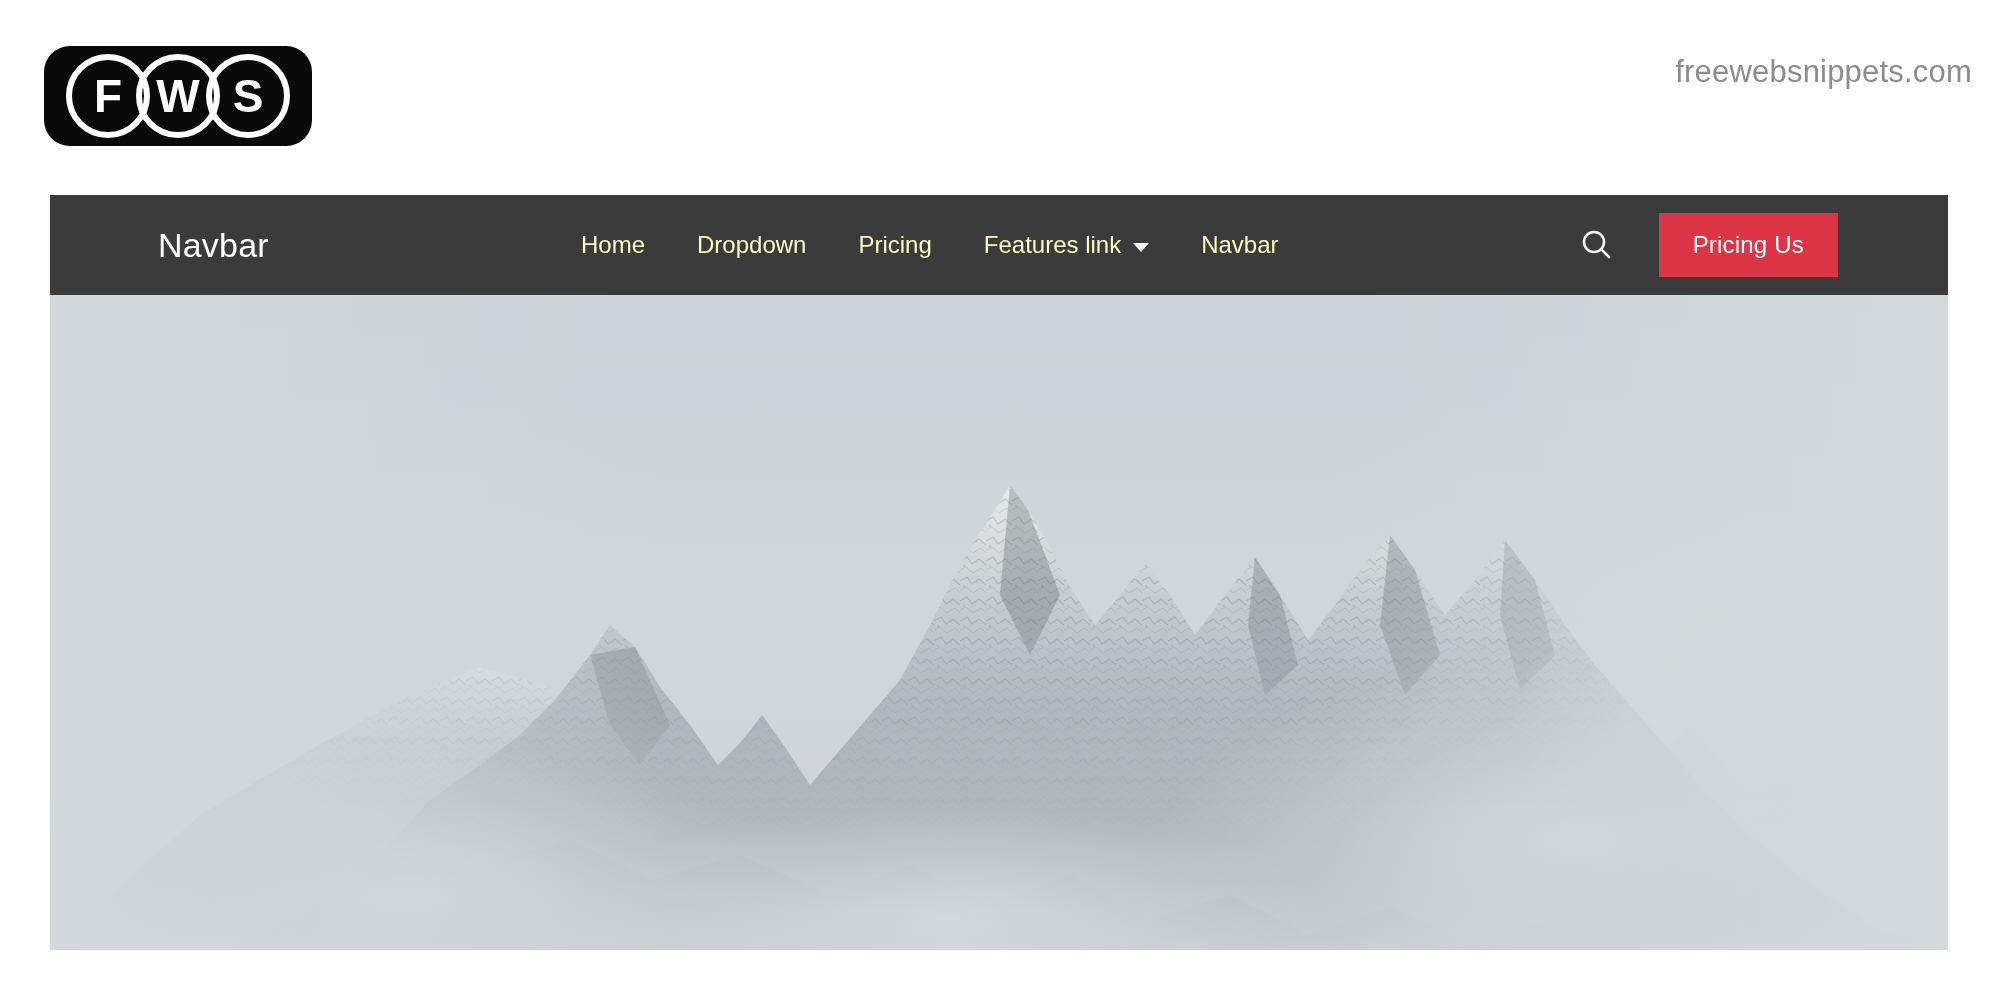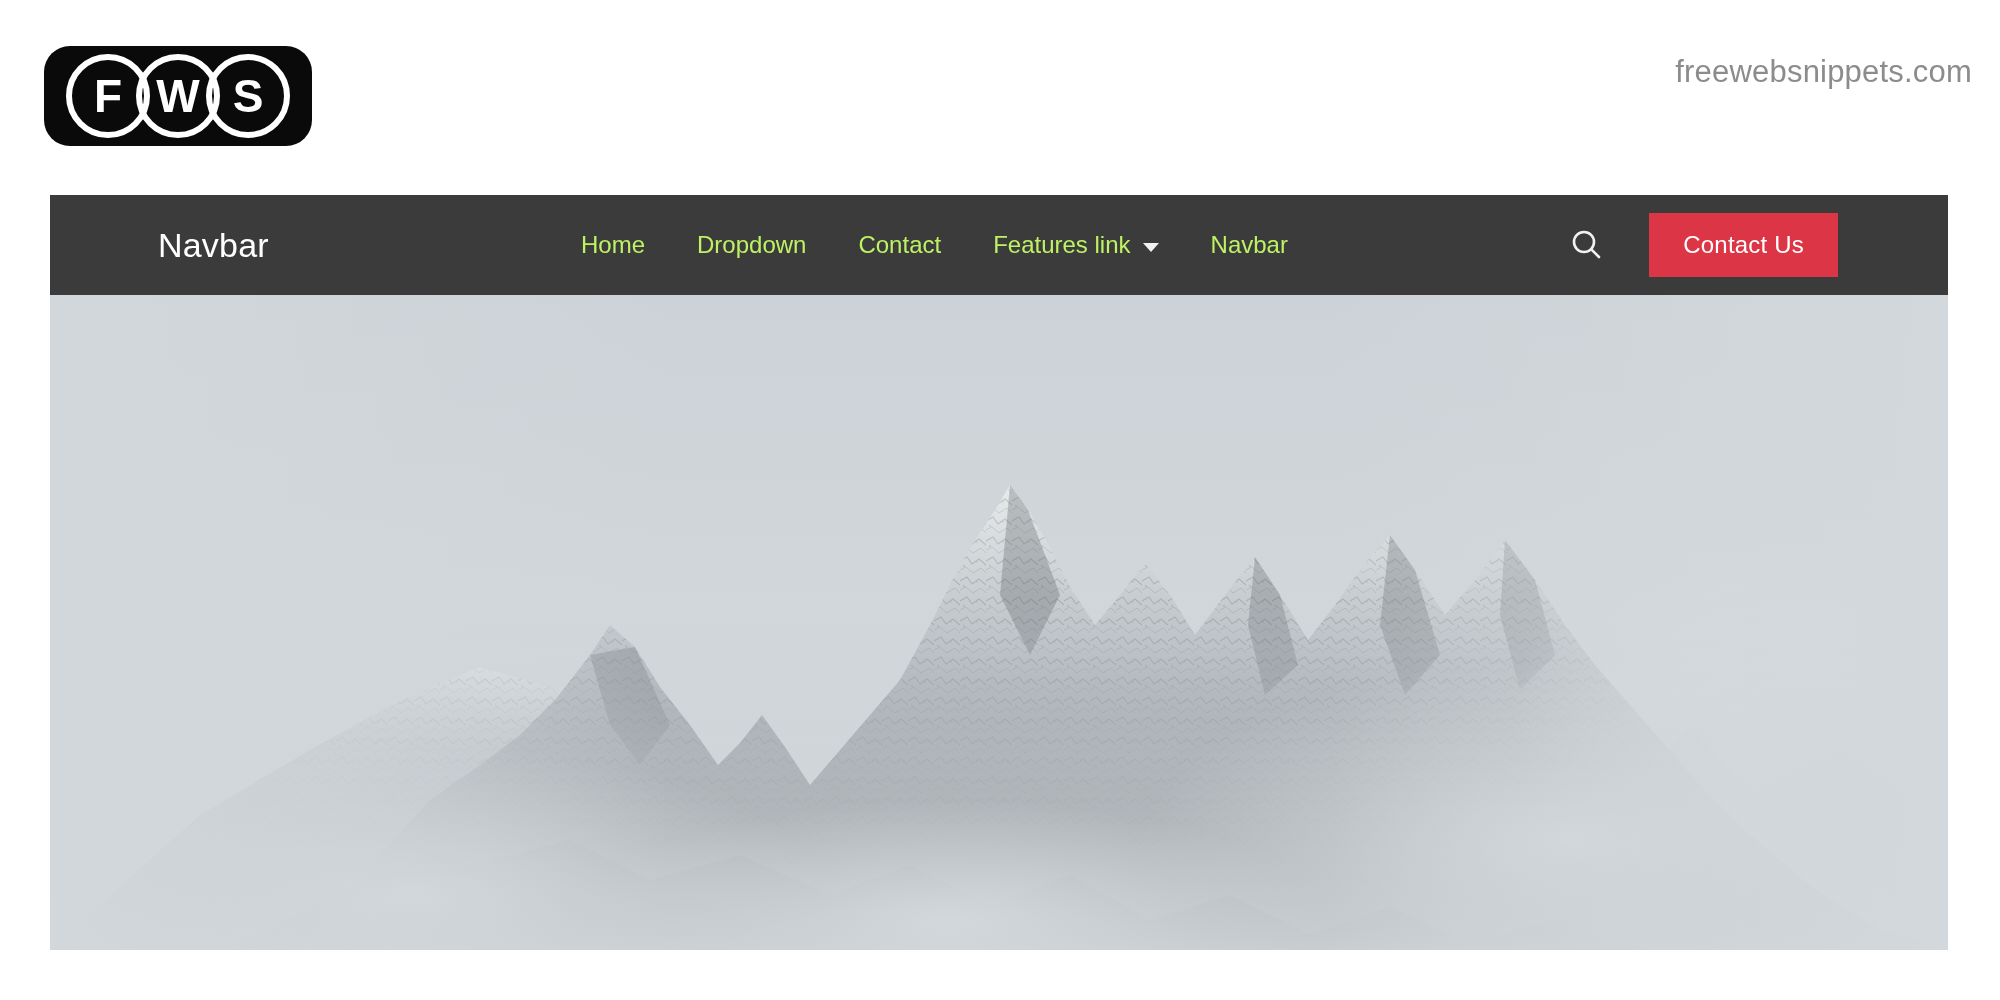--- a/index.html
+++ b/index.html
@@ -97,21 +97,21 @@
   .nav-links {
     position: absolute;
     left: 505px;
     top: 0;
     height: 100px;
     display: flex;
     align-items: center;
     gap: 0;
   }
   .nav-link {
-    color: #bef264;
+    color: #fef9c3;
     font-size: 24px;
     padding: 0 26px;
     white-space: nowrap;
     display: inline-flex;
     align-items: center;
     gap: 12px;
     cursor: pointer;
     text-decoration: none;
   }
   .caret {
@@ -188,39 +188,39 @@
     <div class="nav-brand">Navbar</div>
 
     <div class="nav-links">
       <a class="nav-link">
         <span>Home</span>
       </a>
       <a class="nav-link">
         <span>Dropdown</span>
       </a>
       <a class="nav-link">
-        <span>Contact</span>
+        <span>Pricing</span>
       </a>
       <a class="nav-link">
         <span>Features link</span>
         <span class="caret"></span>
       </a>
       <a class="nav-link">
         <span>Navbar</span>
       </a>
     </div>
 
     <div class="nav-right">
       <div class="search-btn">
         <svg width="34" height="34" viewBox="0 0 34 34" aria-hidden="true">
           <circle cx="14" cy="14" r="10" fill="none" stroke="#f2f2f2" stroke-width="2.6"></circle>
           <line x1="21.3" y1="21.3" x2="29" y2="29" stroke="#f2f2f2" stroke-width="2.6" stroke-linecap="round"></line>
         </svg>
       </div>
-      <button class="contact-btn">Contact Us</button>
+      <button class="contact-btn">Pricing Us</button>
     </div>
   </div>
 
   <div class="hero">
     <svg viewBox="0 0 1898 655" preserveAspectRatio="none">
       <defs>
         <linearGradient id="skyGrad" x1="0" y1="0" x2="0" y2="1">
           <stop offset="0%" stop-color="#ccd2d7"></stop>
           <stop offset="55%" stop-color="#d2d7db"></stop>
           <stop offset="100%" stop-color="#d8dcdf"></stop>

